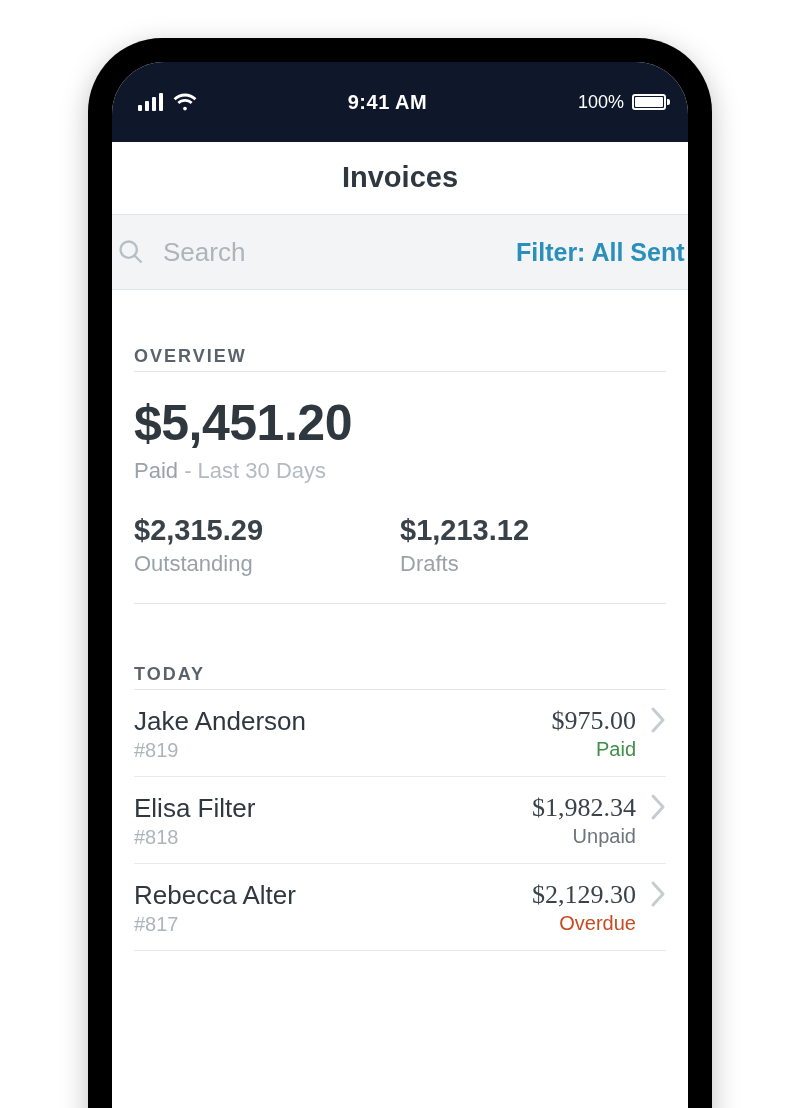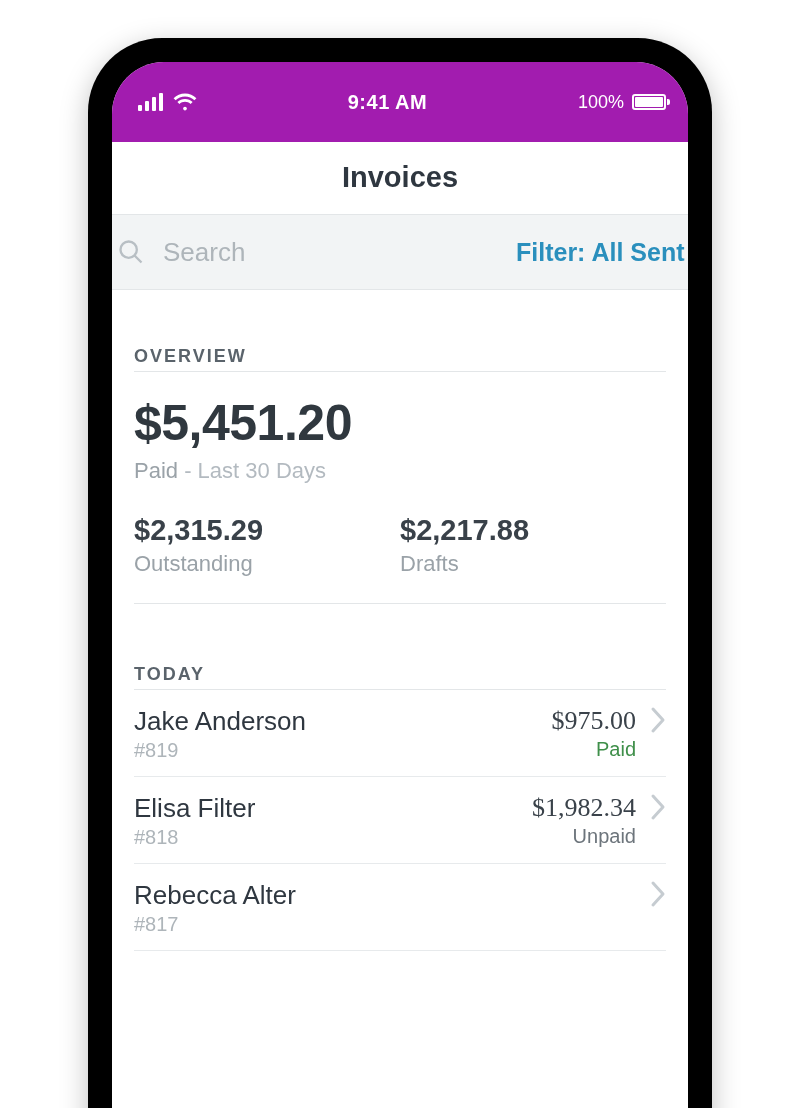--- a/index.html
+++ b/index.html
@@ -33,21 +33,21 @@
     right: 24px;
     top: 24px;
     bottom: 0;
     background: #fff;
     border-radius: 52px 52px 0 0;
     overflow: hidden;
   }
   
   .statusbar {
     height: 80px;
-    background: #a21caf;
+    background: #0f172a;
     color: #fff;
     display: flex;
     align-items: center;
     justify-content: space-between;
     padding: 0 22px 0 26px;
     font-size: 20px;
     font-weight: 600;
     text-align: center;
   }
   .status-left { display:flex; align-items:center; gap:10px; }
@@ -244,21 +244,21 @@
           <div class="sub-paid">
             <span class="p1">Paid</span><span class="p2"> - Last 30 Days</span>
           </div>
 
           <div class="overview-cols">
             <div class="col">
               <div class="amt">$2,315.29</div>
               <div class="lbl">Outstanding</div>
             </div>
             <div class="col">
-              <div class="amt">$2,217.88</div>
+              <div class="amt">$1,213.12</div>
               <div class="lbl">Drafts</div>
             </div>
           </div>
         </div>
 
         <div class="section-header" style="margin-top:32px;">TODAY</div>
 
         <div class="list" id="today-list">
             <div class="row">
               <div class="rl">
@@ -288,20 +288,24 @@
                 <svg width="16" height="28" viewBox="0 0 16 28">
                   <path d="M3 3l10 11L3 25" fill="none" stroke="#c6ccd1" stroke-width="3" stroke-linecap="round" stroke-linejoin="round"></path>
                 </svg>
               </div>
             </div>
             <div class="row">
               <div class="rl">
                 <div class="name">Rebecca Alter</div>
                 <div class="idnum">#817</div>
               </div>
+              <div class="rr">
+                <div class="ramt">$2,129.30</div>
+                <div class="rstat stat-overdue">Overdue</div>
+              </div>
               <div class="chev">
                 <svg width="16" height="28" viewBox="0 0 16 28">
                   <path d="M3 3l10 11L3 25" fill="none" stroke="#c6ccd1" stroke-width="3" stroke-linecap="round" stroke-linejoin="round"></path>
                 </svg>
               </div>
             </div>
           </div>
 
       </div>
 

